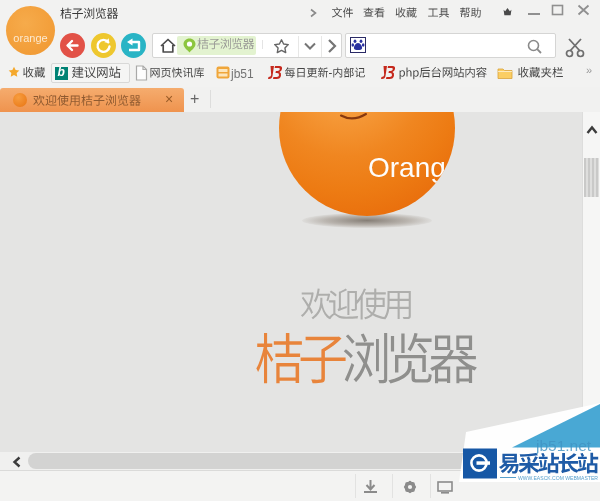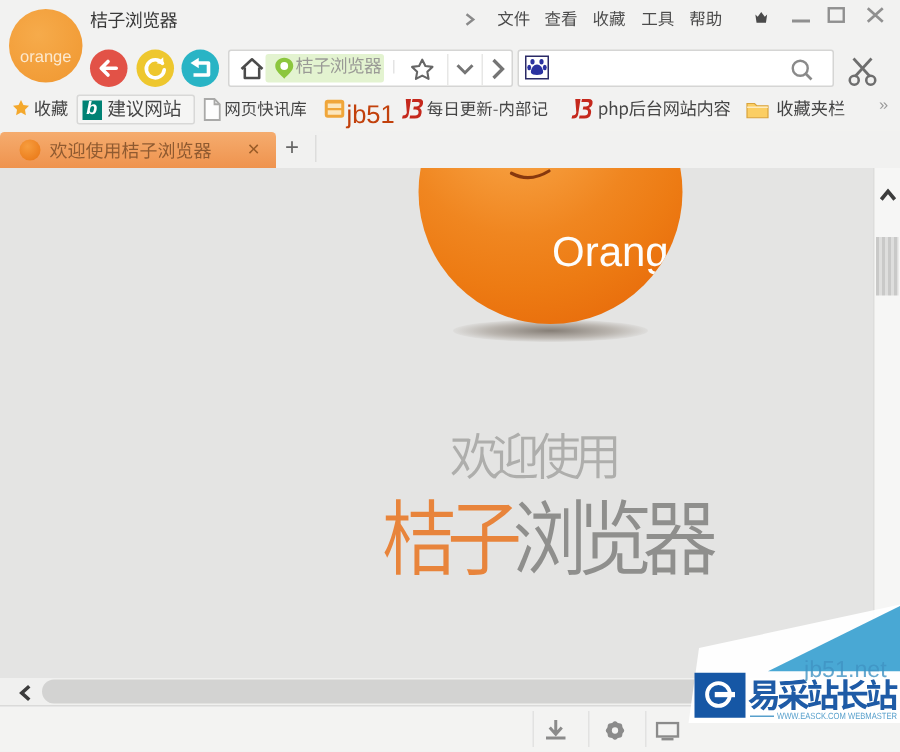--- a/index.html
+++ b/index.html
@@ -140,21 +140,21 @@
       <path d="M7 0.8 L8.9 4.7 L13.2 5.3 L10.1 8.3 L10.8 12.6 L7 10.5 L3.2 12.6 L3.9 8.3 L0.8 5.3 L5.1 4.7 Z" fill="#f4a82c"></path>
     </svg>
     <div id="sugbtn">
       <div class="abs" style="left:3px; top:3px; width:13px; height:13px; background:#008274;"></div>
       <span class="abs" style="left:5.5px; top:1px; color:#fff; font-size:12px; font-style:italic; font-weight:bold; font-family:'Liberation Sans',sans-serif;">b</span>
     </div>
     <svg class="abs" style="left:135px; top:3px;" width="13" height="16" viewBox="0 0 13 16">
       <path d="M1.5 1 L8 1 L11.5 4.5 L11.5 15 L1.5 15 Z" fill="#fdfdfd" stroke="#a9a9a8" stroke-width="1.2"></path>
       <path d="M8 1 L8 4.5 L11.5 4.5" fill="none" stroke="#a9a9a8" stroke-width="1.2"></path>
     </svg>
-    <span class="abs" style="left:231px; top:5px; font-size:17px; color:#c2410c;">jb51</span>
+    <span class="abs" style="left:231px; top:5px; font-size:12px; color:#737373;">jb51</span>
     <svg class="abs" style="left:216px; top:4px;" width="14" height="13" viewBox="0 0 14 13">
       <rect x="0.5" y="0.5" width="13" height="12" rx="2" fill="#f0a63a"></rect>
       <rect x="2.5" y="3" width="9" height="3" fill="#fce6bd"></rect>
       <rect x="2.5" y="7.5" width="9" height="3" fill="#fce6bd"></rect>
     </svg>
     <svg class="abs jlogo" style="left:267px; top:3px;" width="16" height="15" viewBox="0 0 16 15">
       <path d="M3.5 1 L7 1 L5.5 11 Q5 14 2 14 L1 14 L1.5 12 Q4 12 4.2 10 Z" fill="#c5281c"></path>
       <path d="M8 1 L12.5 1 Q15.5 1 15 4 Q14.7 6.2 12.5 7 Q14.5 7.8 14 10.5 Q13.5 14 9.5 14 L6 14 L6.4 12 L9.8 12 Q11.8 12 12 10.2 Q12.3 8 10 8 L8.5 8 L8.9 6 L10.5 6 Q12.5 6 12.8 4.2 Q13 3 11.5 3 L7.6 3 Z" fill="#c5281c"></path>
     </svg>
     <svg class="abs jlogo2" style="left:380px; top:3px;" width="16" height="15" viewBox="0 0 16 15">

